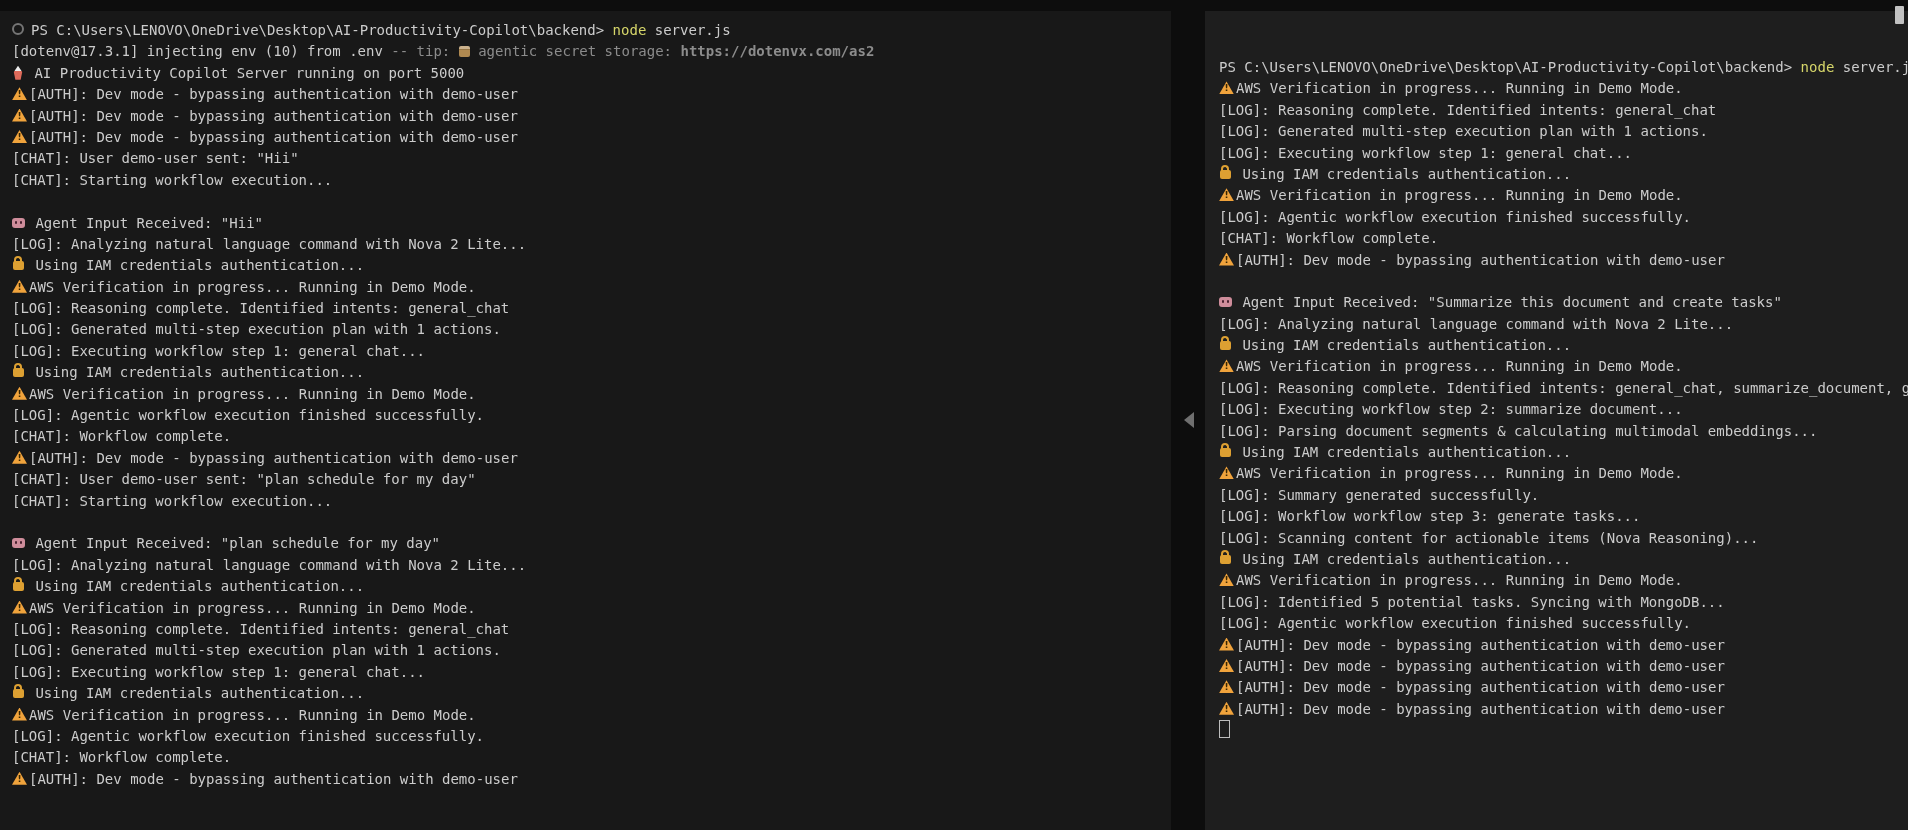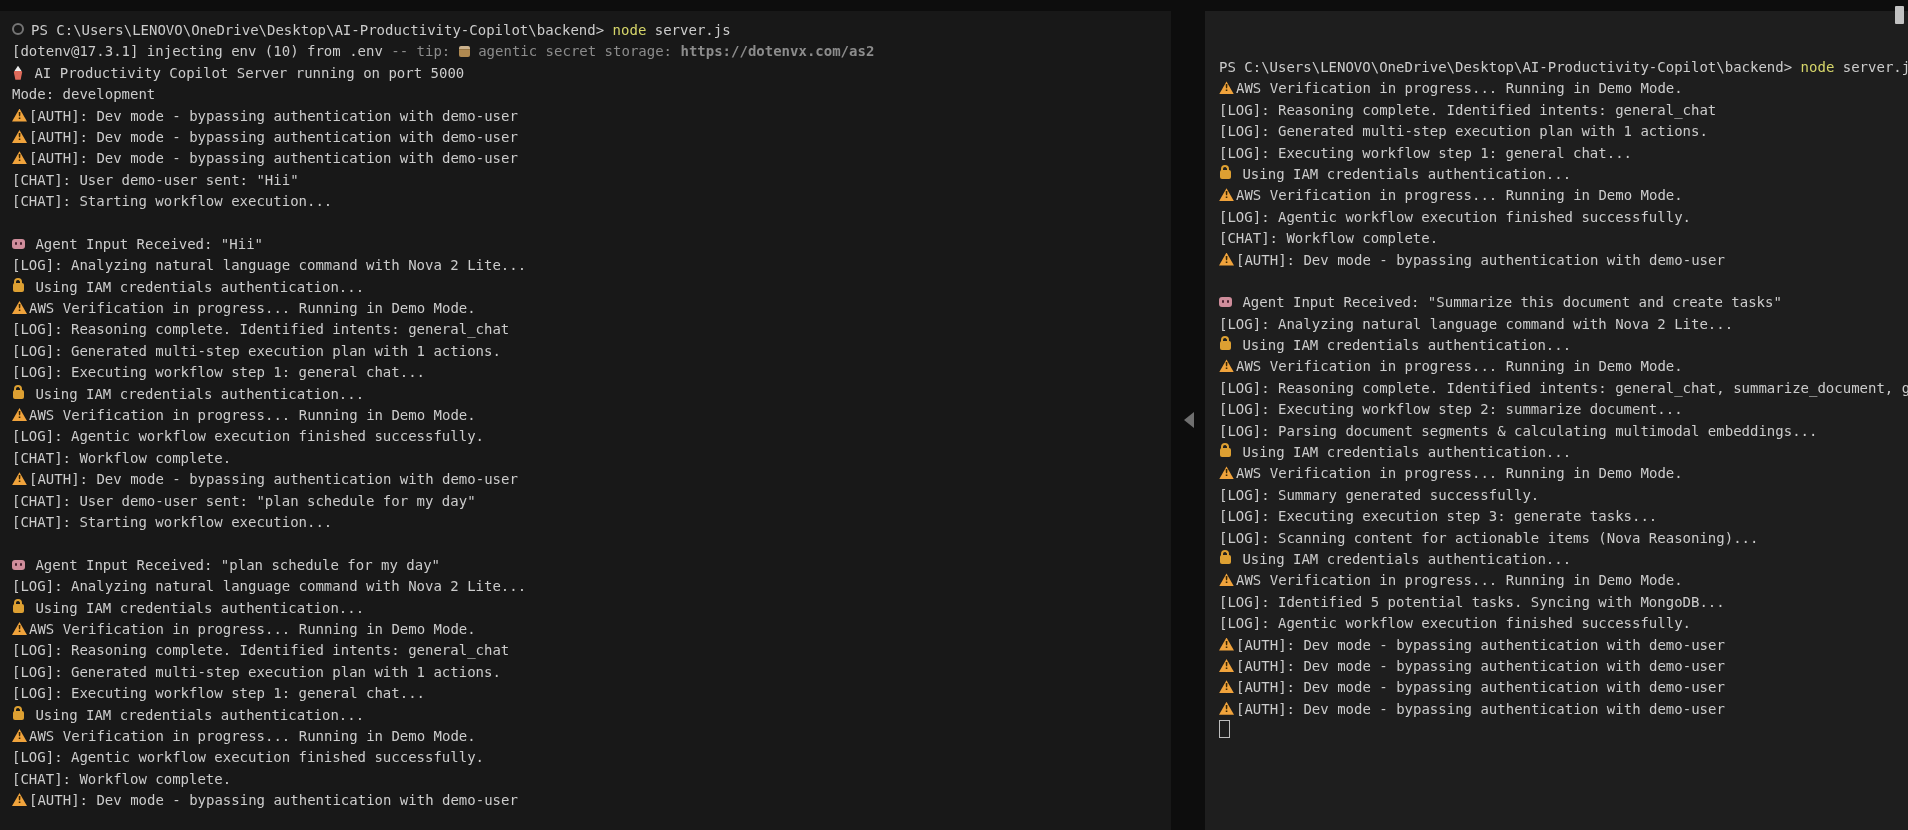--- a/index.html
+++ b/index.html
@@ -44,21 +44,20 @@
   #sash-arrow{position:absolute;left:13px;top:412px;width:0;height:0;
     border-top:8px solid transparent;border-bottom:8px solid transparent;border-right:10px solid #6f6f6f;}
 </style>
 </head>
 <body>
 
 <div class="pane" id="pane-left">
     <div class="tline"><span class="icon icon-circle"></span><span class="seg seg-fg">PS C:\Users\LENOVO\OneDrive\Desktop\AI-Productivity-Copilot\backend&gt; </span><span class="seg seg-cmd">node</span><span class="seg seg-fg"> server.js</span></div>
     <div class="tline"><span class="seg seg-fg">[dotenv@17.3.1] injecting env (10) from .env </span><span class="seg seg-dim">-- tip: </span><span class="icon icon-package"></span><span class="seg seg-dim"> agentic secret storage: </span><span class="seg seg-link">https://dotenvx.com/as2</span></div>
     <div class="tline"><span class="icon icon-rocket"></span><span class="seg seg-fg"> AI Productivity Copilot Server running on port 5000</span></div>
-    <div class="tline"><span class="seg seg-fg">Mode: development</span></div>
     <div class="tline"><span class="icon icon-warning"></span><span class="seg seg-fg">[AUTH]: Dev mode - bypassing authentication with demo-user</span></div>
     <div class="tline"><span class="icon icon-warning"></span><span class="seg seg-fg">[AUTH]: Dev mode - bypassing authentication with demo-user</span></div>
     <div class="tline"><span class="icon icon-warning"></span><span class="seg seg-fg">[AUTH]: Dev mode - bypassing authentication with demo-user</span></div>
     <div class="tline"><span class="seg seg-fg">[CHAT]: User demo-user sent: "Hii"</span></div>
     <div class="tline"><span class="seg seg-fg">[CHAT]: Starting workflow execution...</span></div>
     <div class="tline">&nbsp;</div>
     <div class="tline"><span class="icon icon-robot"></span><span class="seg seg-fg"> Agent Input Received: "Hii"</span></div>
     <div class="tline"><span class="seg seg-fg">[LOG]: Analyzing natural language command with Nova 2 Lite...</span></div>
     <div class="tline"><span class="icon icon-lock"></span><span class="seg seg-fg"> Using IAM credentials authentication...</span></div>
     <div class="tline"><span class="icon icon-warning"></span><span class="seg seg-fg">AWS Verification in progress... Running in Demo Mode.</span></div>
@@ -106,21 +105,21 @@
     <div class="tline"><span class="icon icon-robot"></span><span class="seg seg-fg"> Agent Input Received: "Summarize this document and create tasks"</span></div>
     <div class="tline"><span class="seg seg-fg">[LOG]: Analyzing natural language command with Nova 2 Lite...</span></div>
     <div class="tline"><span class="icon icon-lock"></span><span class="seg seg-fg"> Using IAM credentials authentication...</span></div>
     <div class="tline"><span class="icon icon-warning"></span><span class="seg seg-fg">AWS Verification in progress... Running in Demo Mode.</span></div>
     <div class="tline"><span class="seg seg-fg">[LOG]: Reasoning complete. Identified intents: general_chat, summarize_document, generate_tasks</span></div>
     <div class="tline"><span class="seg seg-fg">[LOG]: Executing workflow step 2: summarize document...</span></div>
     <div class="tline"><span class="seg seg-fg">[LOG]: Parsing document segments &amp; calculating multimodal embeddings...</span></div>
     <div class="tline"><span class="icon icon-lock"></span><span class="seg seg-fg"> Using IAM credentials authentication...</span></div>
     <div class="tline"><span class="icon icon-warning"></span><span class="seg seg-fg">AWS Verification in progress... Running in Demo Mode.</span></div>
     <div class="tline"><span class="seg seg-fg">[LOG]: Summary generated successfully.</span></div>
-    <div class="tline"><span class="seg seg-fg">[LOG]: Executing execution step 3: generate tasks...</span></div>
+    <div class="tline"><span class="seg seg-fg">[LOG]: Workflow workflow step 3: generate tasks...</span></div>
     <div class="tline"><span class="seg seg-fg">[LOG]: Scanning content for actionable items (Nova Reasoning)...</span></div>
     <div class="tline"><span class="icon icon-lock"></span><span class="seg seg-fg"> Using IAM credentials authentication...</span></div>
     <div class="tline"><span class="icon icon-warning"></span><span class="seg seg-fg">AWS Verification in progress... Running in Demo Mode.</span></div>
     <div class="tline"><span class="seg seg-fg">[LOG]: Identified 5 potential tasks. Syncing with MongoDB...</span></div>
     <div class="tline"><span class="seg seg-fg">[LOG]: Agentic workflow execution finished successfully.</span></div>
     <div class="tline"><span class="icon icon-warning"></span><span class="seg seg-fg">[AUTH]: Dev mode - bypassing authentication with demo-user</span></div>
     <div class="tline"><span class="icon icon-warning"></span><span class="seg seg-fg">[AUTH]: Dev mode - bypassing authentication with demo-user</span></div>
     <div class="tline"><span class="icon icon-warning"></span><span class="seg seg-fg">[AUTH]: Dev mode - bypassing authentication with demo-user</span></div>
     <div class="tline"><span class="icon icon-warning"></span><span class="seg seg-fg">[AUTH]: Dev mode - bypassing authentication with demo-user</span></div>
     <div class="tline"><span class="icon icon-cursor"></span></div>

